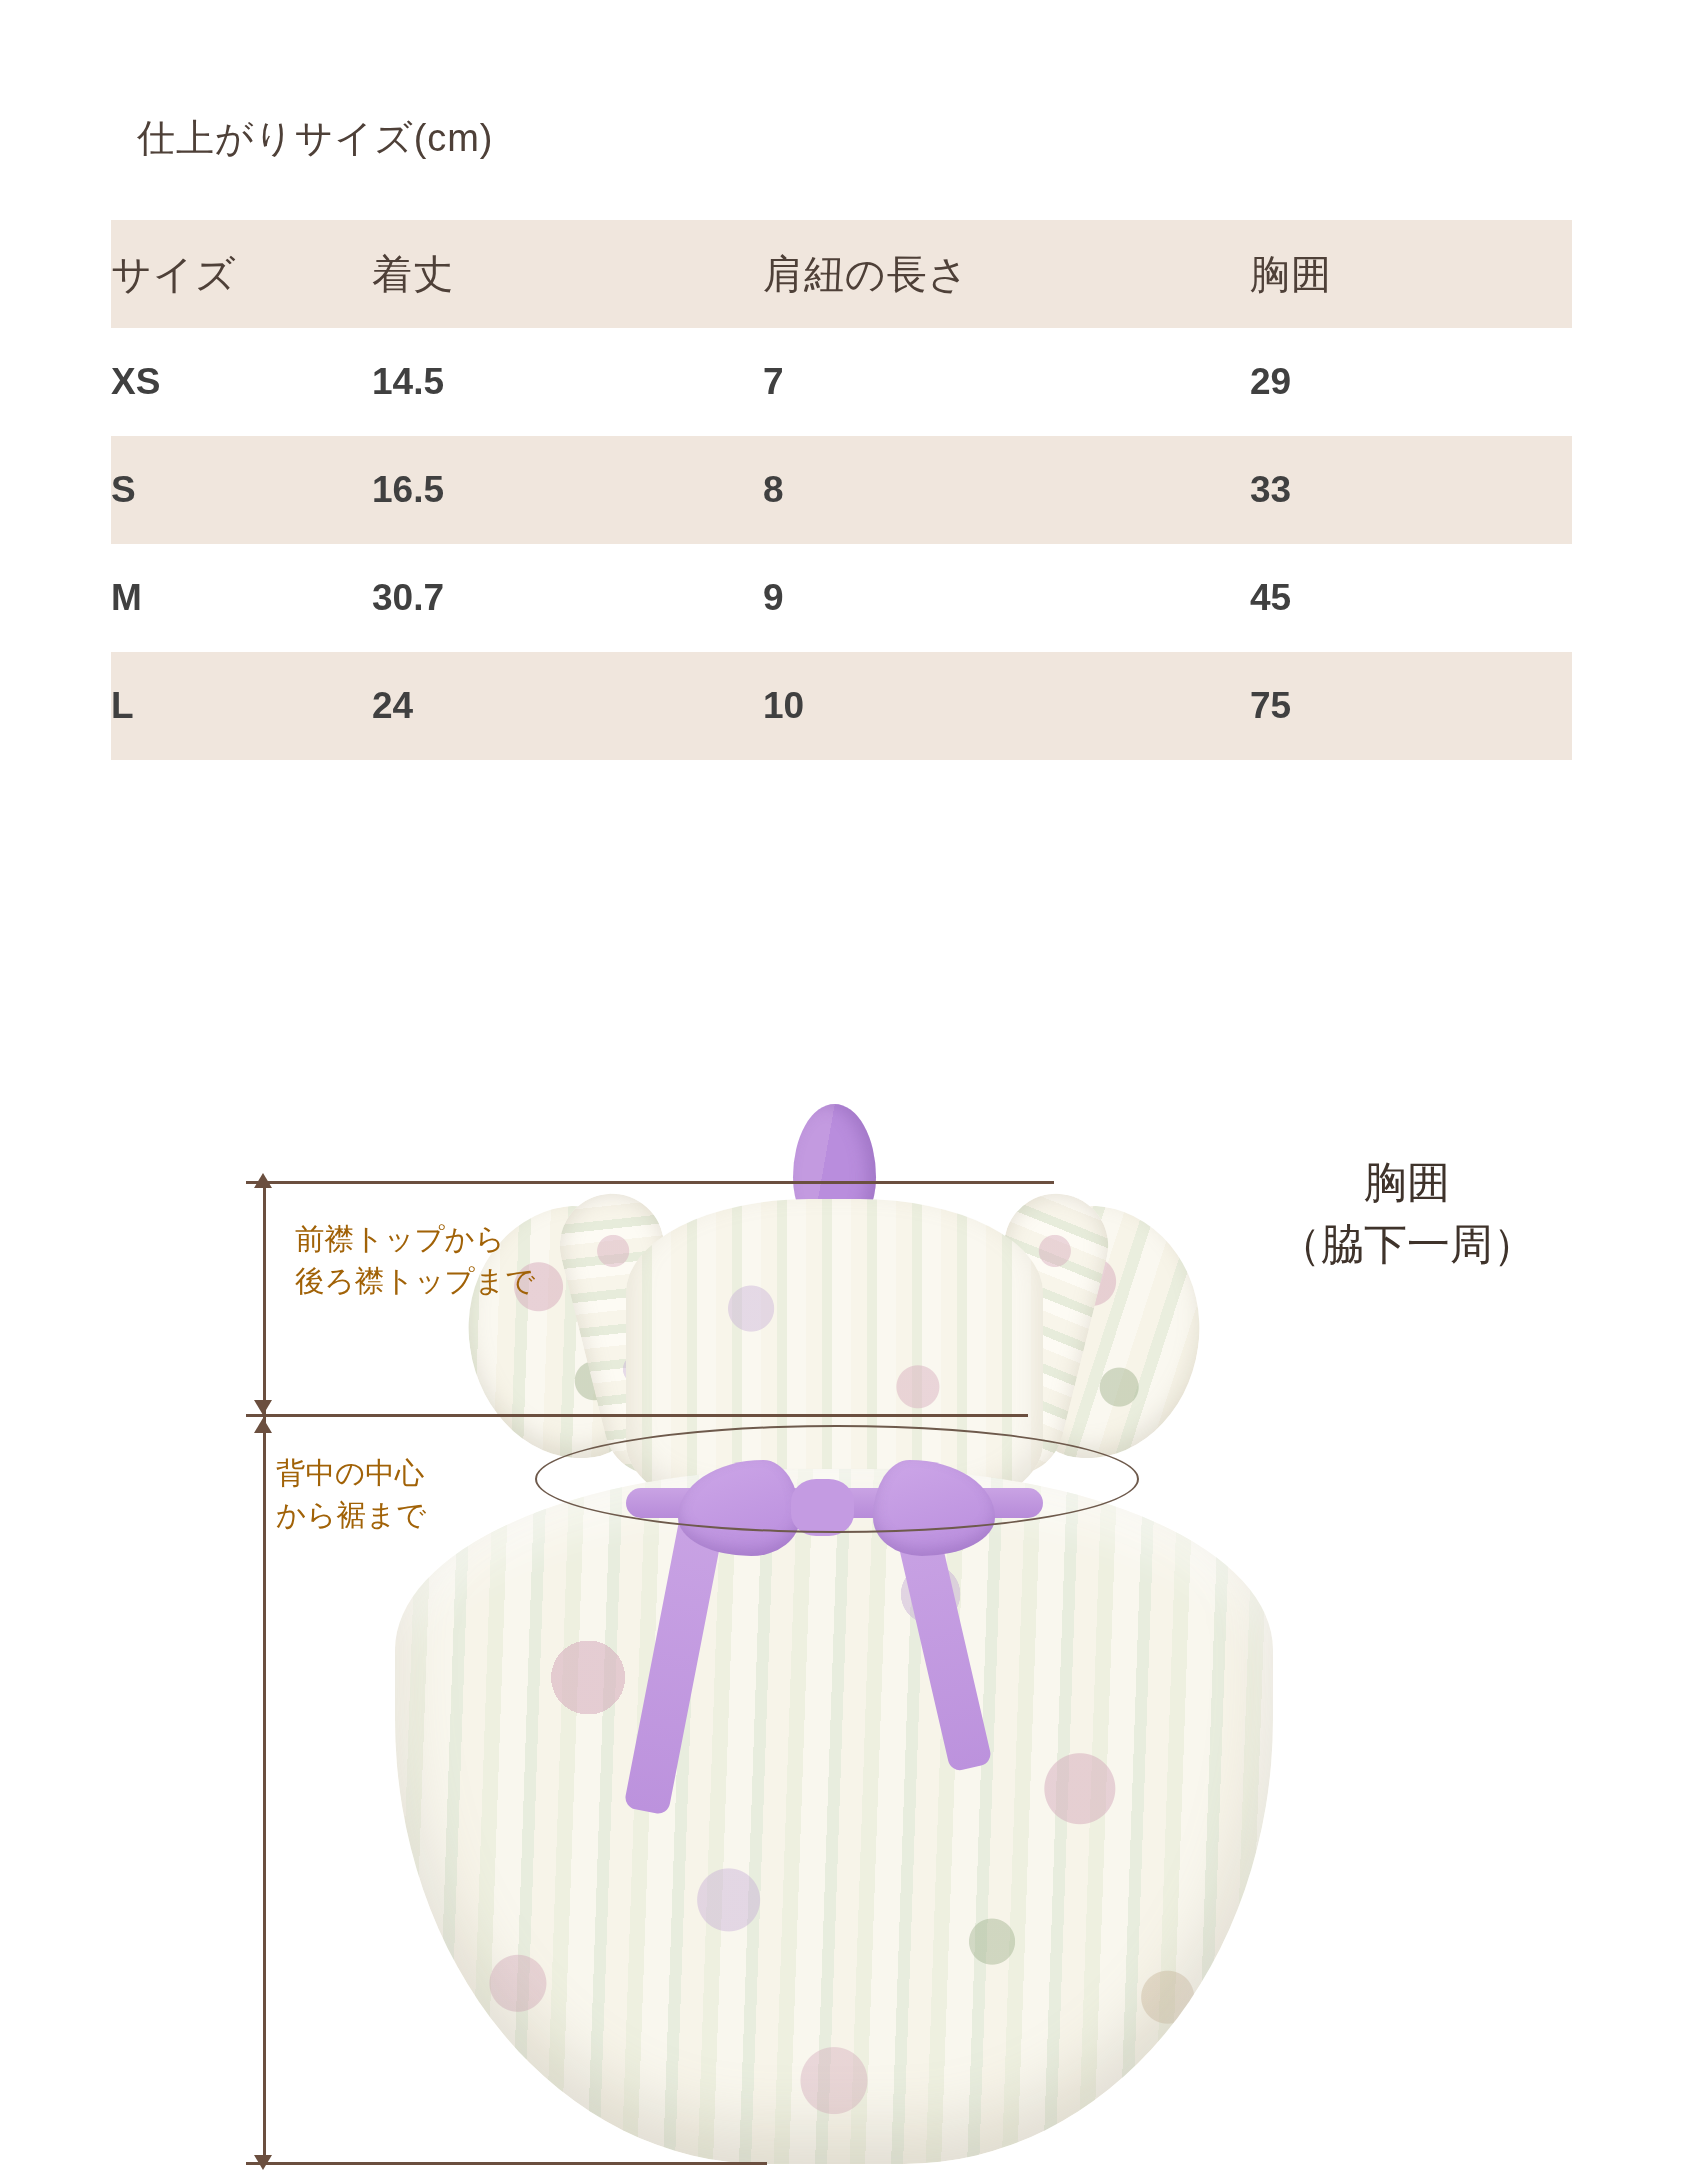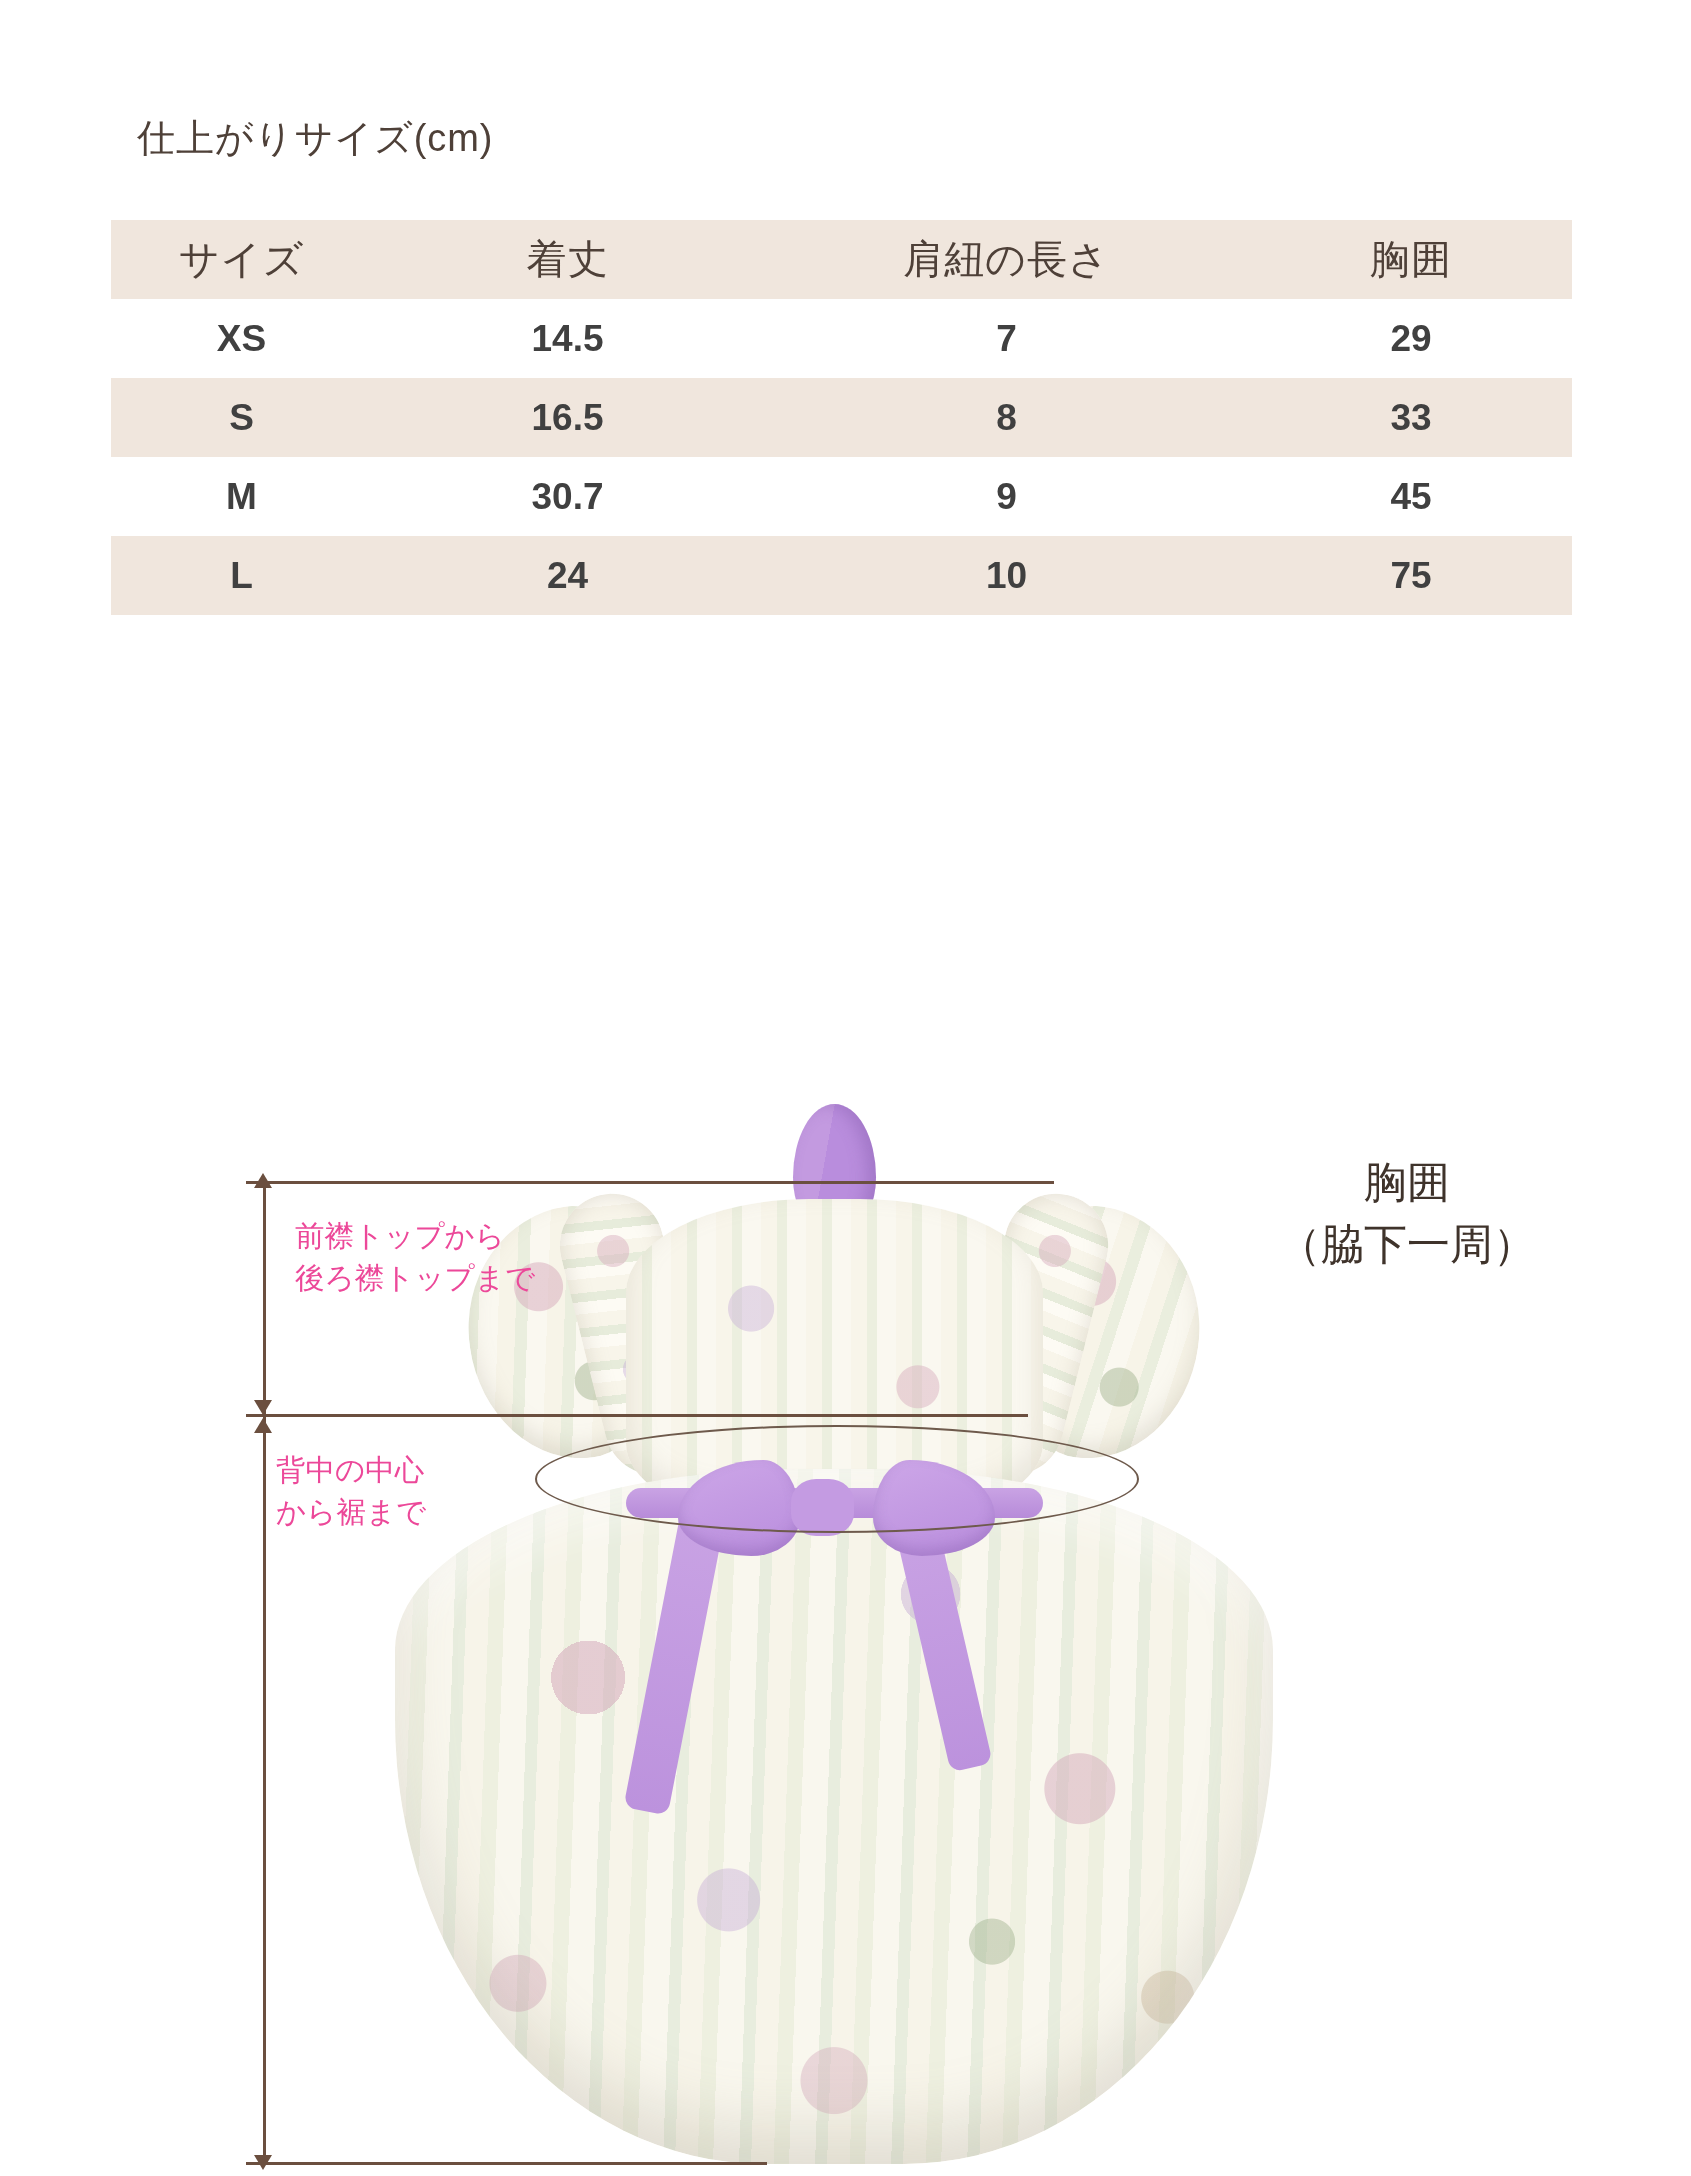--- a/index.html
+++ b/index.html
@@ -30,23 +30,23 @@
   
   .size-table {
     position: absolute;
     left: 111px;
     top: 220px;
     width: 1460px;
     border-collapse: collapse;
     table-layout: fixed;
   }
   .size-table th, .size-table td {
-    text-align: center;
+    text-align: left;
     padding: 0;
-    height: 79px;
+    height: 108px;
     vertical-align: middle;
   }
   .size-table thead th {
     background: #f0e6dd;
     font-size: 40px;
     font-weight: 400;
     color: #4e4038;
     letter-spacing: 0.9px;
   }
   .size-table tbody td {
@@ -236,23 +236,22 @@
   .arrow.down {
     border-left: 9.6px solid transparent;
     border-right: 9.6px solid transparent;
     border-top: 15.6px solid #6b4f3f;
   }
 
   .measure-label {
     position: absolute;
     font-size: 29.5px;
     line-height: 1.42;
-    color: #ec4899;
+    color: #a16207;
     white-space: pre-line;
-    font-family: Liberation Mono, monospace;
   }
   .bust-label {
     position: absolute;
     left: 1278px;
     top: 126px;
     font-size: 43px;
     line-height: 1.45;
     color: #3f332b;
     text-align: center;
     white-space: pre-line;

